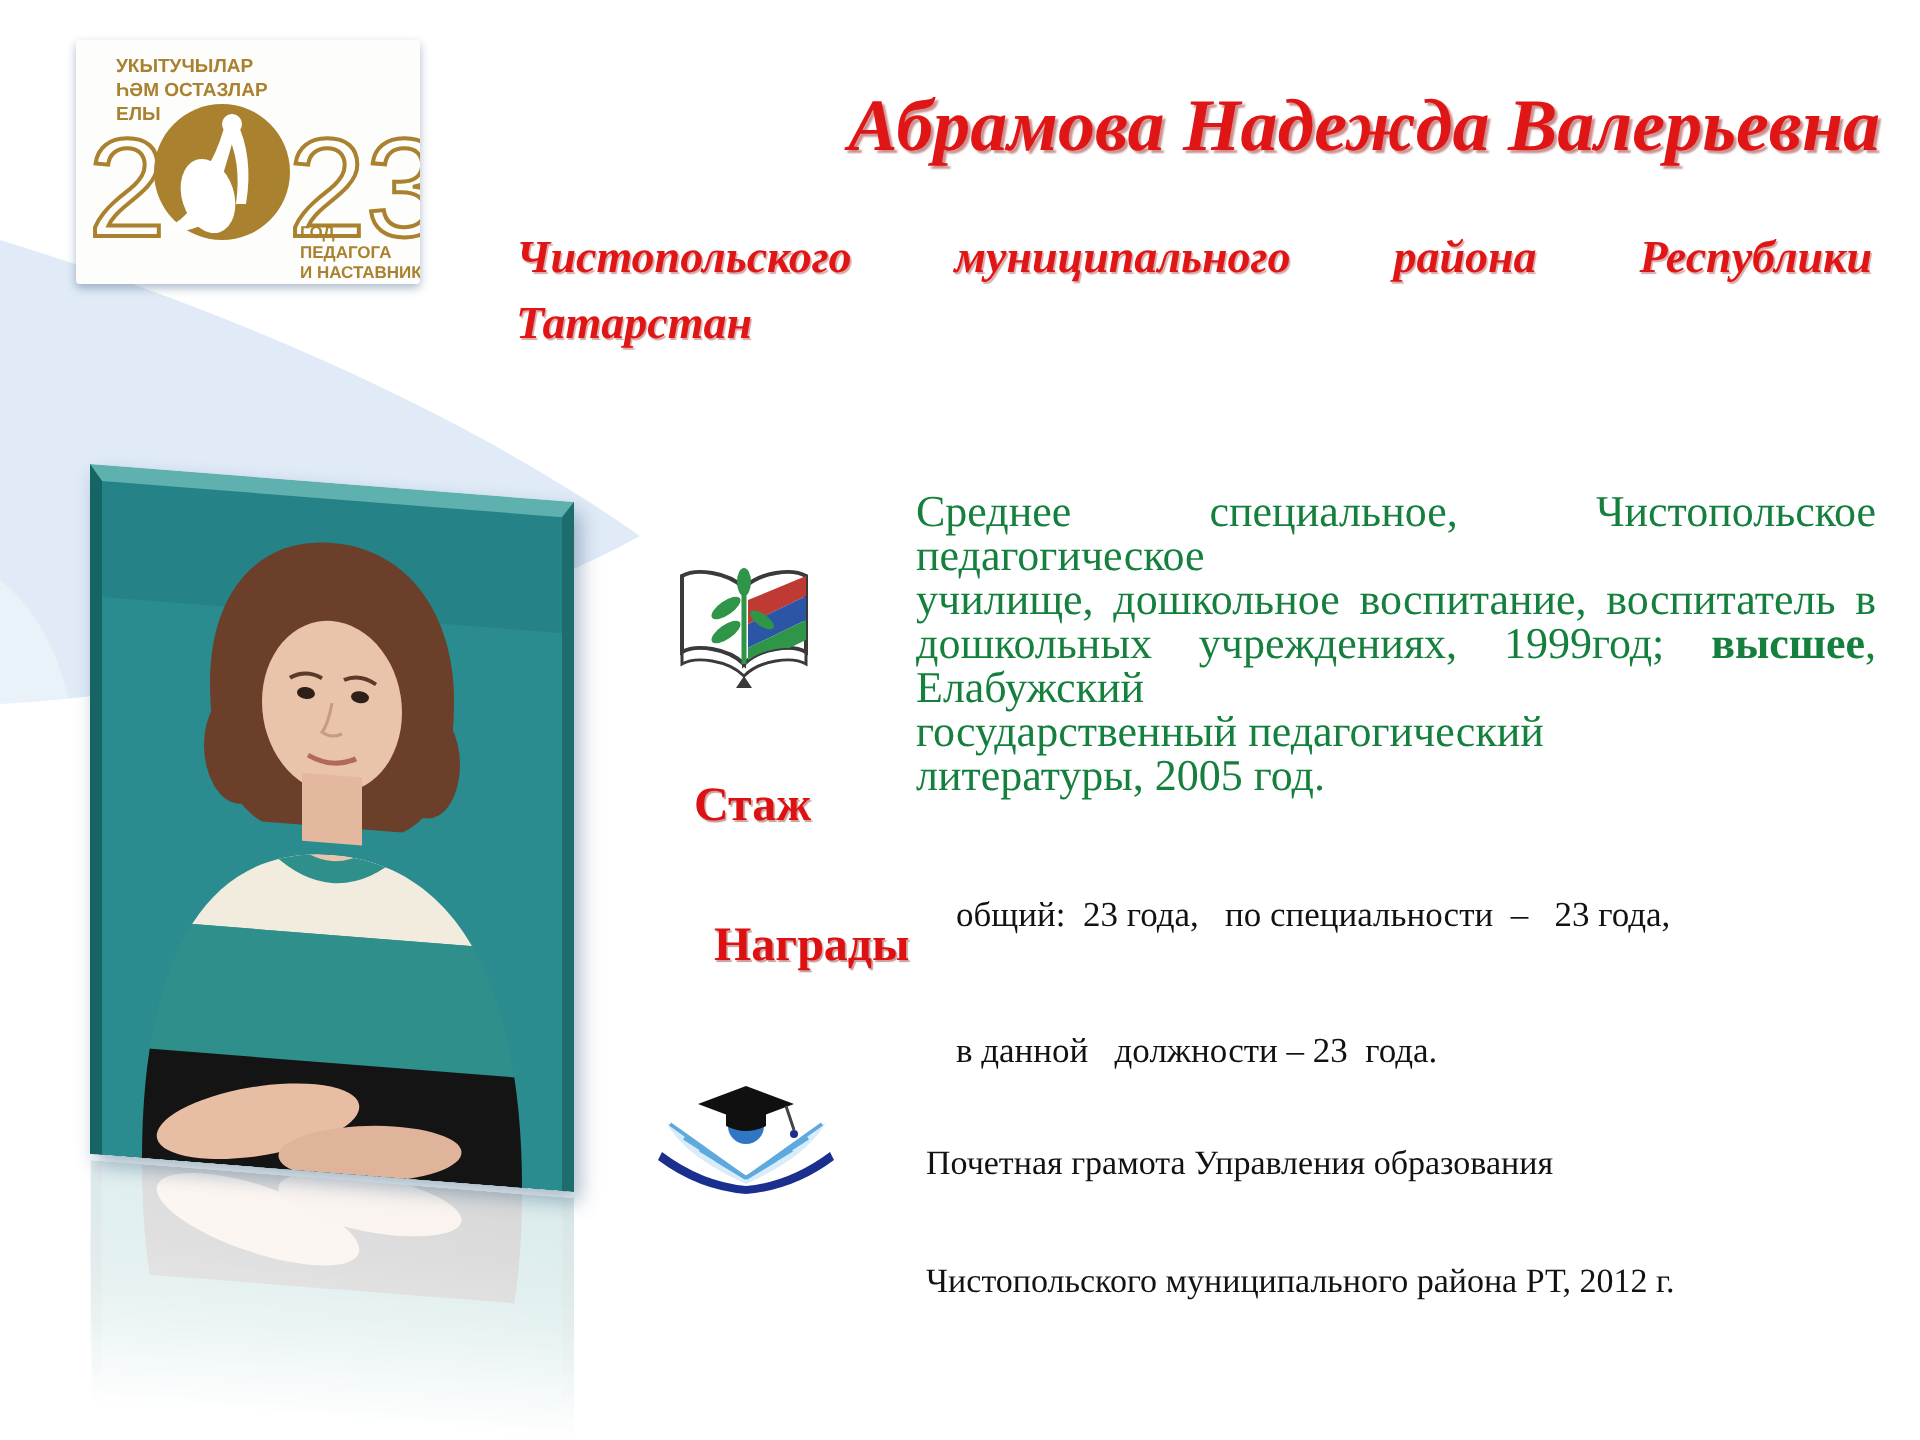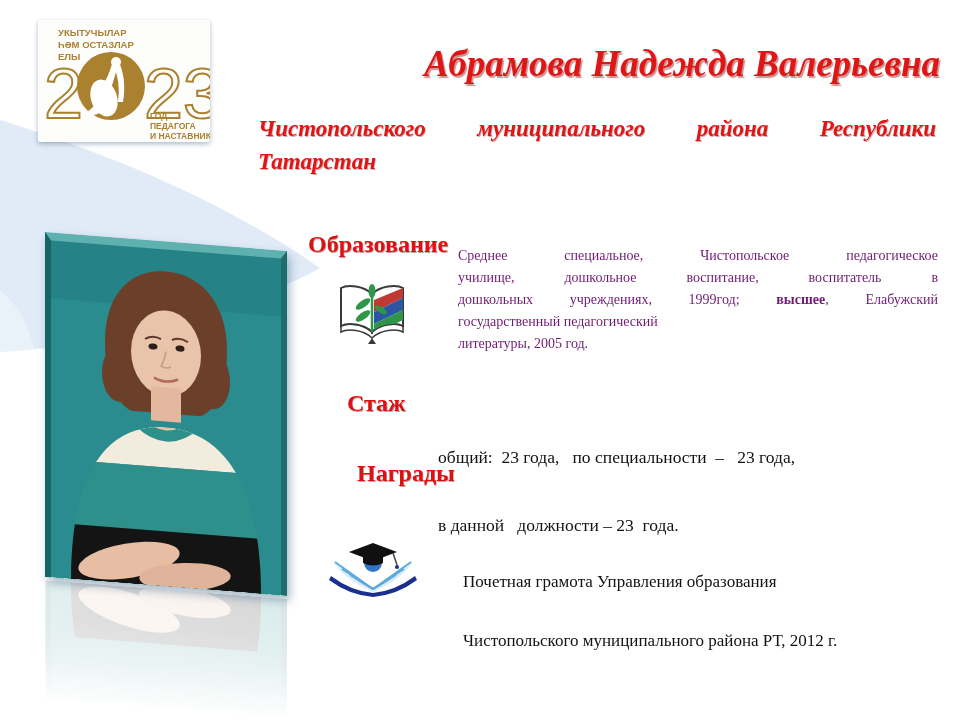--- a/index.html
+++ b/index.html
@@ -29,22 +29,22 @@
          transform:skewY(4.5deg);transform-origin:top left;
          -webkit-mask-image:linear-gradient(to bottom,rgba(0,0,0,.9),rgba(0,0,0,0) 70%);
          mask-image:linear-gradient(to bottom,rgba(0,0,0,.9),rgba(0,0,0,0) 70%);}
   .photo-reflection .inner{width:242px;height:345px;transform:scaleY(-1);transform-origin:center;}
   .photo-reflection svg{display:block;width:242px;height:345px;}
   
   .sec-heading{font-size:24px;font-weight:bold;color:#dd1111;text-shadow:0.8px 0.8px 0.5px rgba(120,10,10,.4);}
   .h-edu{left:308px;top:231px;}
   .h-staj{left:347px;top:390px;}
   .h-award{left:325px;top:460px;margin-left:32px;}
-  .edu-body{left:458px;top:245px;width:480px;font-size:14px;line-height:22px;color:#701a75;}
-  .staj-body{left:438px;top:401px;width:430px;font-size:17.5px;line-height:22.5px;color:#121212;white-space:pre;}
+  .edu-body{left:458px;top:245px;width:480px;font-size:22px;line-height:22px;color:#15803d;}
+  .staj-body{left:478px;top:401px;width:430px;font-size:17.5px;line-height:22.5px;color:#121212;white-space:pre;}
   .award-body{left:463px;top:494px;width:470px;font-size:17px;line-height:19.5px;color:#121212;white-space:pre;}
   .bold{font-weight:bold;}
   .icon-box svg{display:block;width:100%;height:100%;}
   .icon-edu{left:336px;top:284px;width:72px;height:62px;}
   .icon-award{left:326px;top:536px;width:94px;height:62px;}
 </style>
 </head>
 <body>
 
 <div class="slide">
@@ -164,21 +164,20 @@
           <ellipse cx="84" cy="322" rx="52" ry="17" fill="#e7bda4" transform="rotate(-14 84 322)"></ellipse>
           <ellipse cx="140" cy="334" rx="46" ry="14" fill="#dfb49a" transform="rotate(-6 140 334)"></ellipse>
         </g>
       </g>
       <polygon points="0,0 242,0 236,8 6,8" fill="rgba(205,255,240,0.32)"></polygon>
       <polygon points="0,0 6,8 6,345 0,345" fill="rgba(0,50,50,0.45)"></polygon>
       <polygon points="242,0 236,8 236,345 242,345" fill="rgba(0,40,40,0.30)"></polygon>
     </svg>
   </div>
 
-  <div class="abs sec-heading h-edu">Образование</div>
   <div class="abs edu-body">
     <div class="jl">Среднее специальное, Чистопольское педагогическое</div>
     <div class="jl">училище, дошкольное воспитание, воспитатель в</div>
     <div class="jl"><span>дошкольных учреждениях, 1999год; </span><span class="bold">высшее</span><span>, Елабужский</span></div>
     <div>государственный педагогический</div>
     <div>литературы, 2005 год.</div>
   </div>
   <div class="abs icon-box icon-edu">
     <svg viewBox="0 0 72 62">
       <defs>

